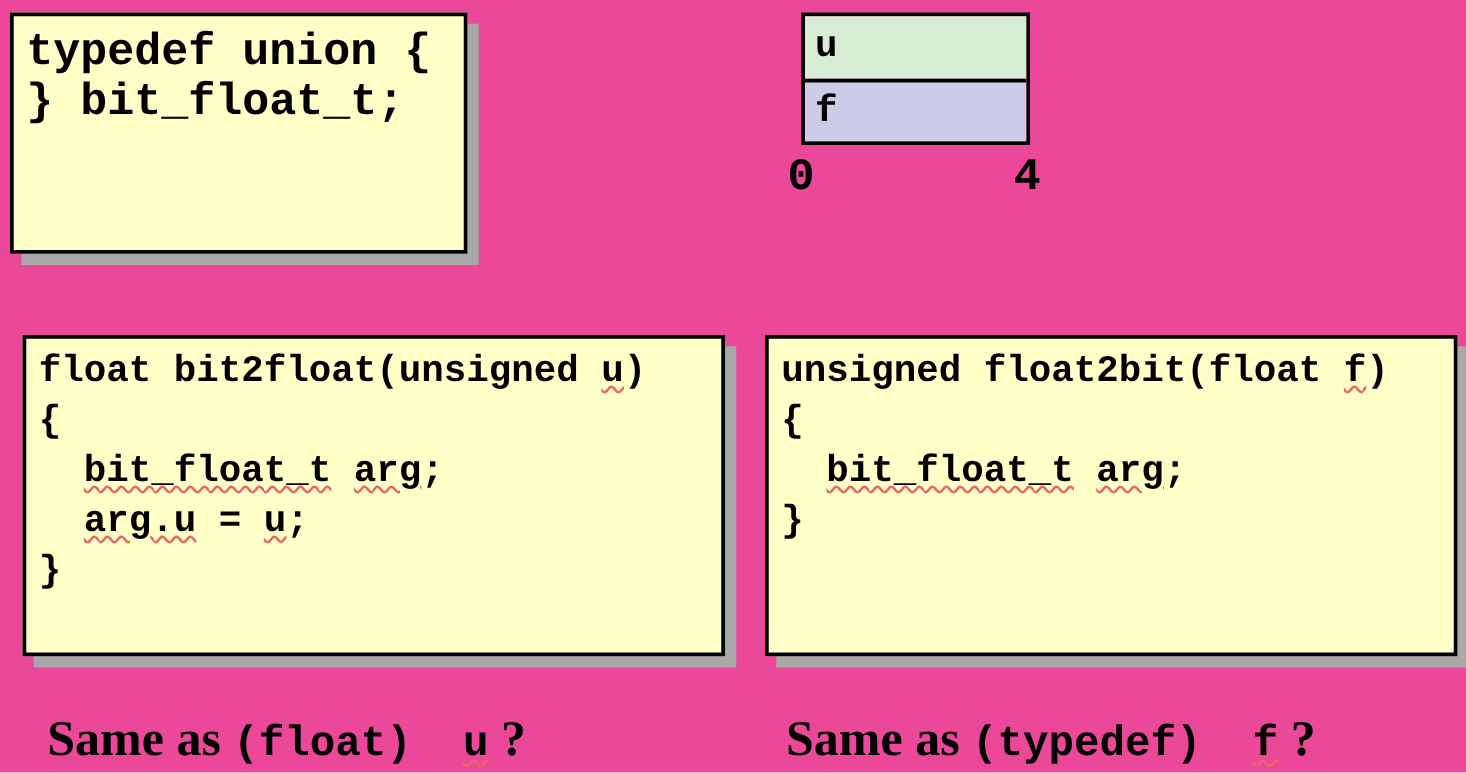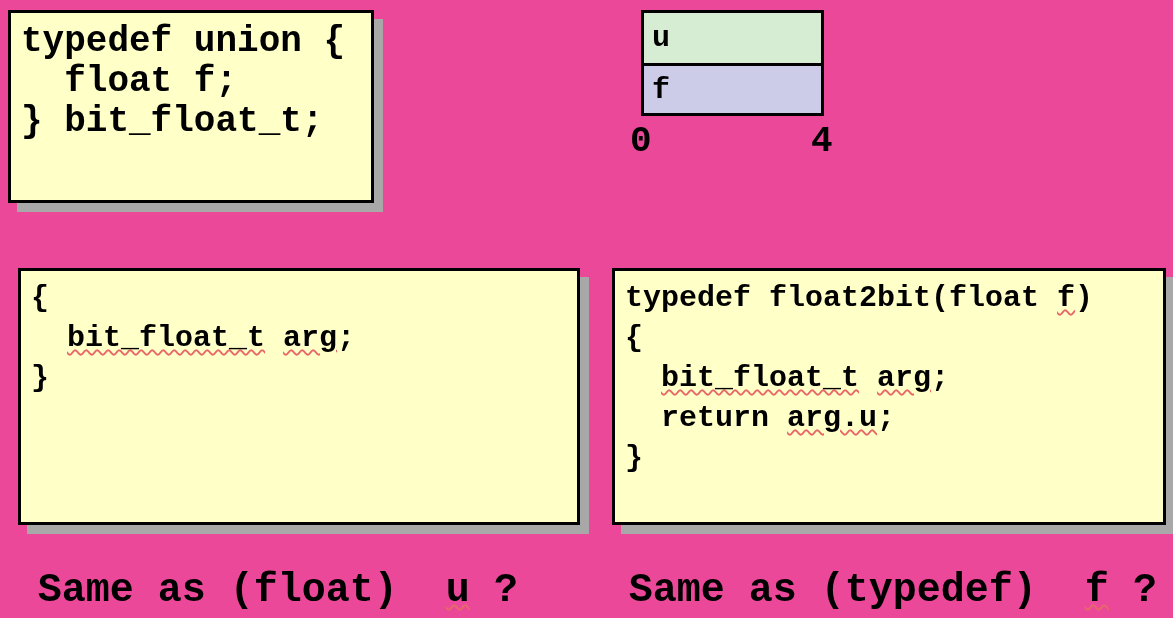--- a/index.html
+++ b/index.html
@@ -41,56 +41,56 @@
   .mem-offset {
     position:absolute;
     font-family:"Liberation Mono","DejaVu Sans Mono",monospace;
     font-weight:bold; font-size:36px; line-height:40px; color:#000;
   }
   #mem-offset-0 { left:630px; top:122px; }
   #mem-offset-4 { left:811px; top:122px; }
   .caption { position:absolute; top:549px; white-space:pre; }
   #caption-left  { left:20px; }
   #caption-right { left:611px; }
-  .cap-sans { font-family:Liberation Mono, monospace; font-weight:bold; font-size:40px; line-height:48px; }
-  .cap-mono { font-family:"Liberation Mono","DejaVu Sans Mono",monospace; font-weight:bold; font-size:40px; line-height:48px; }
+  .cap-sans { font-family:Liberation Serif, serif; font-weight:bold; font-size:40px; line-height:48px; }
+  .cap-mono { font-family:"Liberation Mono","DejaVu Sans Mono",monospace; font-weight:bold; font-size:34px; line-height:48px; }
 </style>
 </head>
 <body>
 
 <div class="canvas">
 
   <div class="codebox" id="typedef-box">
       <div class="code-line"><span>typedef union {</span></div>
-      <div class="code-line"><span>  float f;</span></div>
       <div class="code-line"><span>} bit_float_t;</span></div>
     </div>
 
   <div class="memdiag">
     <div class="mem-row" id="mem-row-u" style="background: rgb(214, 237, 211);">
       <span>u</span>
     </div>
     <div class="mem-row" id="mem-row-f" style="background: rgb(204, 204, 233);">
       <span>f</span>
     </div>
   </div>
   <span class="mem-offset" id="mem-offset-0">0</span>
   <span class="mem-offset" id="mem-offset-4">4</span>
 
   <div class="codebox" id="bit2float-box">
+      <div class="code-line"><span>float bit2float(unsigned </span><span class="sq">u</span><span>)</span></div>
       <div class="code-line"><span>{</span></div>
       <div class="code-line"><span>  </span><span class="sq">bit_float_t</span><span> </span><span class="sq">arg</span><span>;</span></div>
+      <div class="code-line"><span>  </span><span class="sq">arg.u</span><span> = </span><span class="sq">u</span><span>;</span></div>
       <div class="code-line"><span>}</span></div>
     </div>
 
   <div class="codebox" id="float2bit-box">
-      <div class="code-line"><span>typedef float2bit(float </span><span class="sq">f</span><span>)</span></div>
+      <div class="code-line"><span>unsigned float2bit(float </span><span class="sq">f</span><span>)</span></div>
       <div class="code-line"><span>{</span></div>
       <div class="code-line"><span>  </span><span class="sq">bit_float_t</span><span> </span><span class="sq">arg</span><span>;</span></div>
-      <div class="code-line"><span>  return </span><span class="sq">arg.u</span><span>;</span></div>
       <div class="code-line"><span>}</span></div>
     </div>
 
   <div class="caption" id="caption-left">
     <span class="cap-sans">Same as </span><span class="cap-mono">(float)  </span><span class="cap-mono sq">u</span><span class="cap-sans"> ?</span>
   </div>
 
   <div class="caption" id="caption-right">
     <span class="cap-sans">Same as </span><span class="cap-mono">(typedef)  </span><span class="cap-mono sq">f</span><span class="cap-sans"> ?</span>
   </div>

